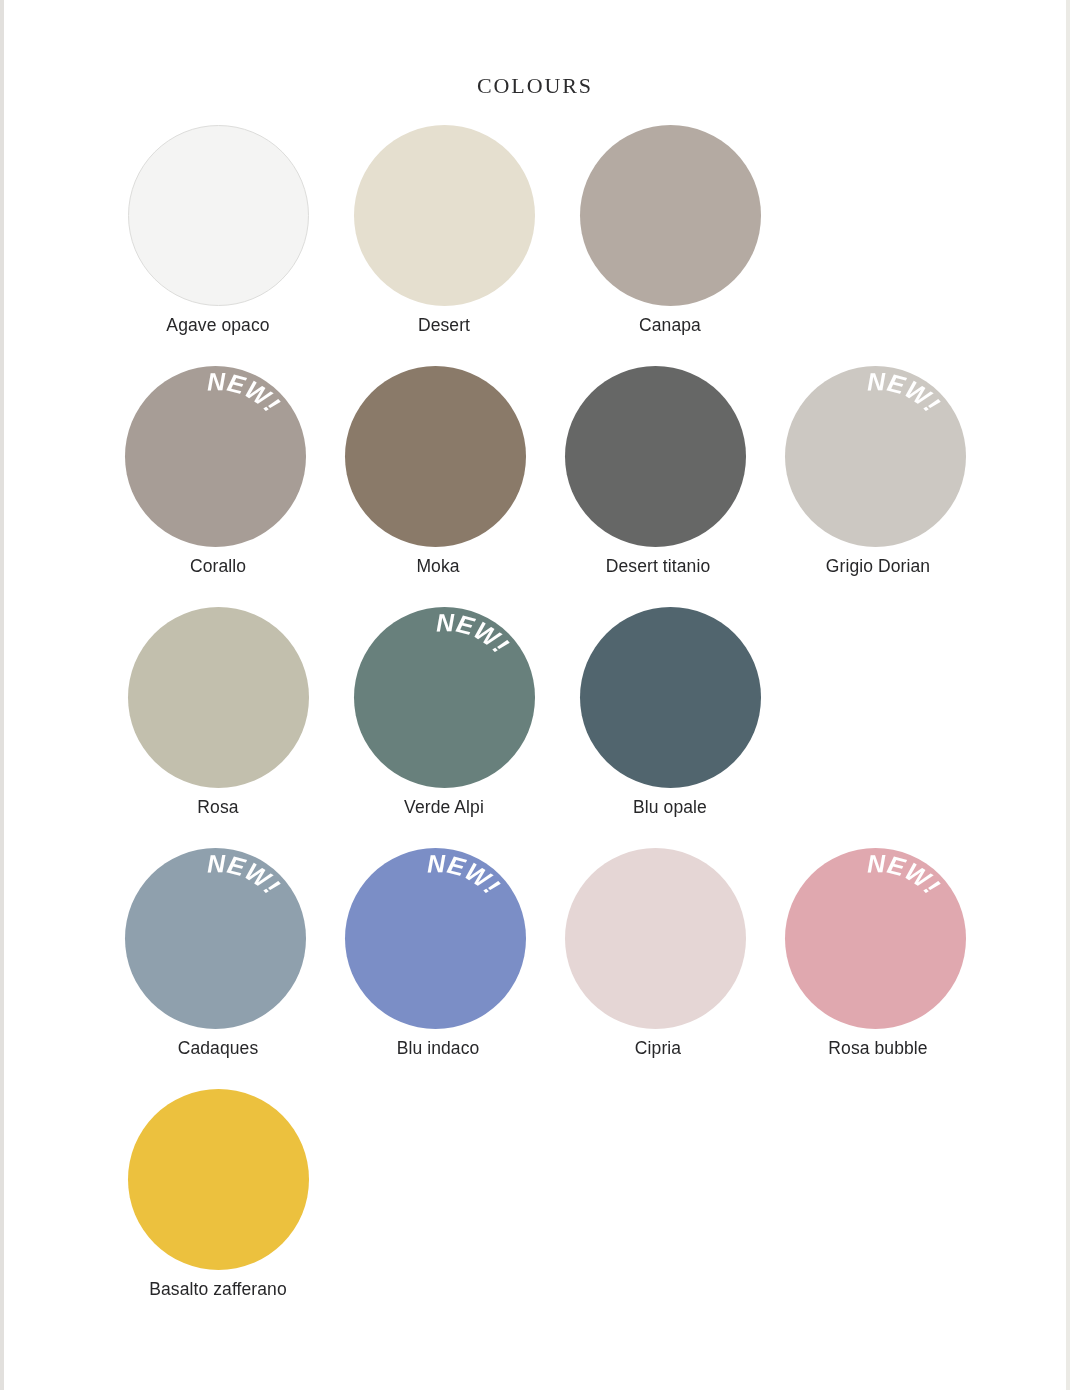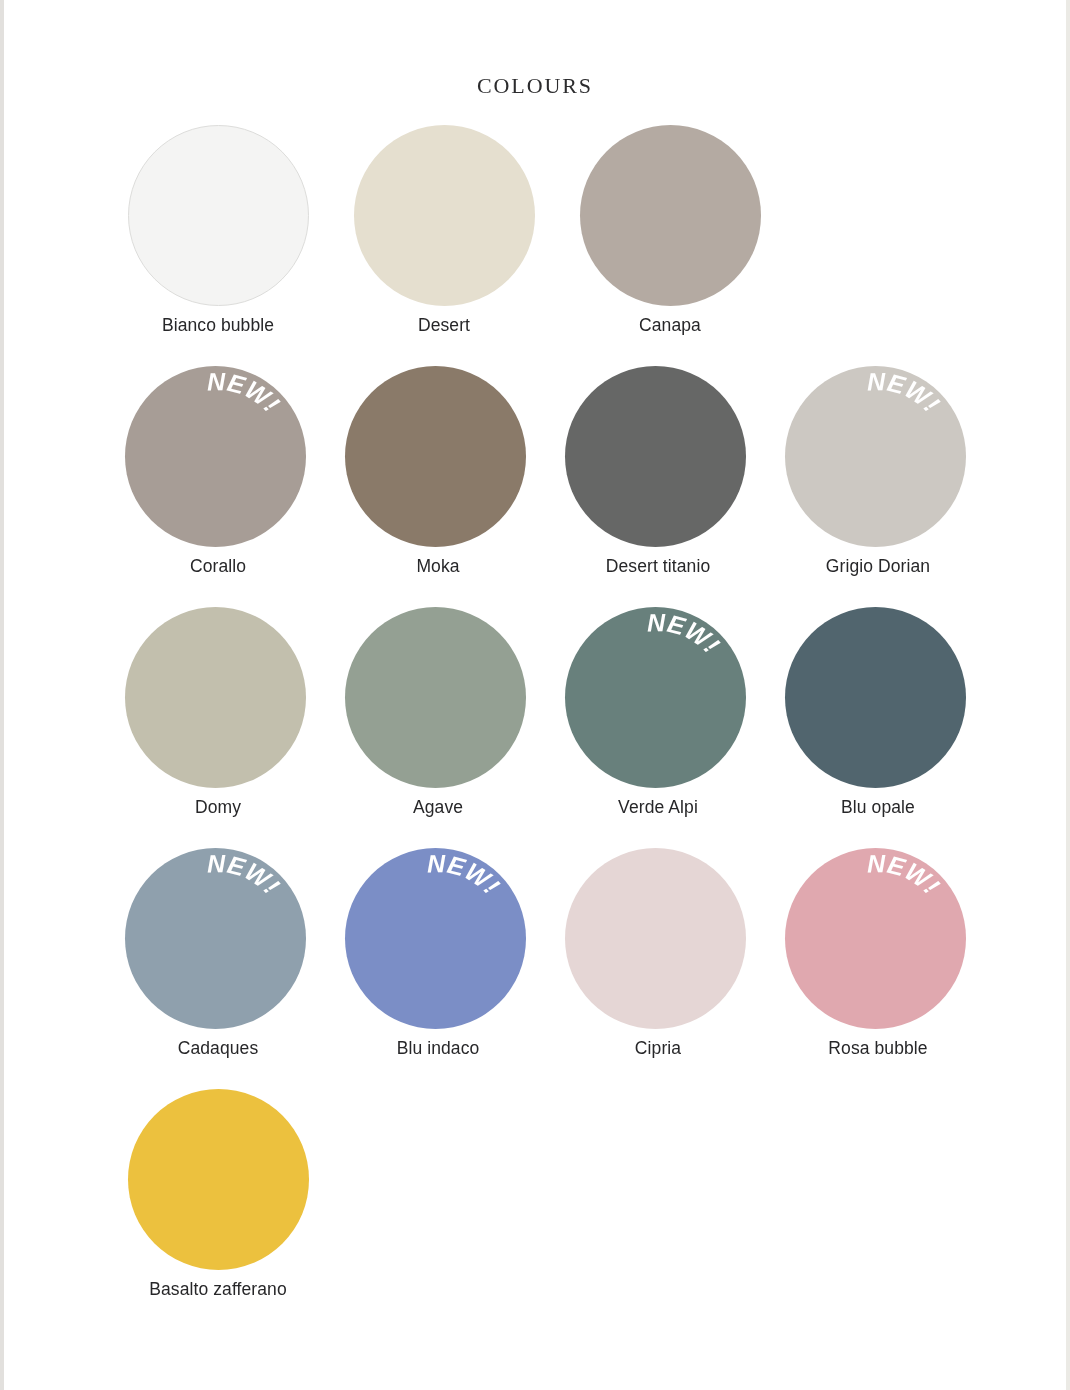--- a/index.html
+++ b/index.html
@@ -123,21 +123,21 @@
 <div class="sheet">
 
   <div class="page-title">COLOURS</div>
 
   <div class="grid" id="swatch-grid">
       <div class="row">
         <div class="cell">
           <div class="swatch-wrap">
             <div class="swatch outlined" style="background: rgb(244, 244, 243);"></div>
           </div>
-          <div class="swatch-label">Bianco bubble</div>
+          <div class="swatch-label">Agave opaco</div>
         </div>
         <div class="cell">
           <div class="swatch-wrap">
             <div class="swatch" style="background: rgb(229, 223, 207);"></div>
           </div>
           <div class="swatch-label">Desert</div>
         </div>
         <div class="cell">
           <div class="swatch-wrap">
             <div class="swatch" style="background: rgb(180, 170, 162);"></div>
@@ -185,27 +185,21 @@
             </div>
           </div>
           <div class="swatch-label">Grigio Dorian</div>
         </div>
       </div>
       <div class="row">
         <div class="cell">
           <div class="swatch-wrap">
             <div class="swatch" style="background: rgb(194, 191, 173);"></div>
           </div>
-          <div class="swatch-label">Domy</div>
-        </div>
-        <div class="cell">
-          <div class="swatch-wrap">
-            <div class="swatch" style="background: rgb(148, 160, 147);"></div>
-          </div>
-          <div class="swatch-label">Agave</div>
+          <div class="swatch-label">Rosa</div>
         </div>
         <div class="cell">
           <div class="swatch-wrap">
             <div class="swatch" style="background: rgb(104, 128, 124);"></div>
             <div class="new-badge">
               <svg viewBox="0 0 181 181">
                 <defs>
                   <path id="arc2" d="M 74,27 A 66,66 0 0 1 156,109" fill="none"></path>
                 </defs>
                 <text><textPath href="#arc2" xlink:href="#arc2" startOffset="6%">NEW!</textPath></text>

